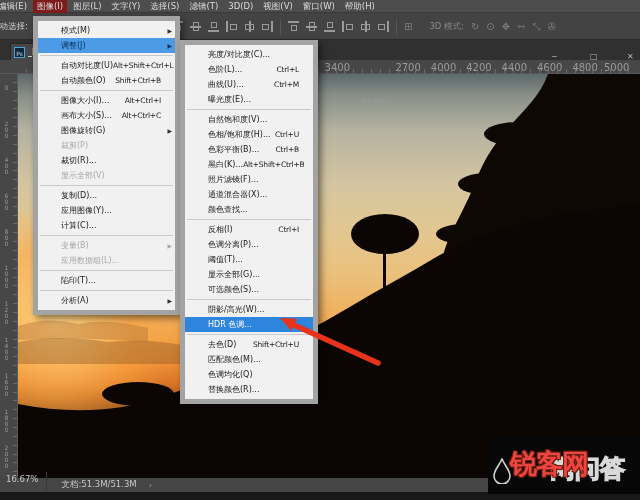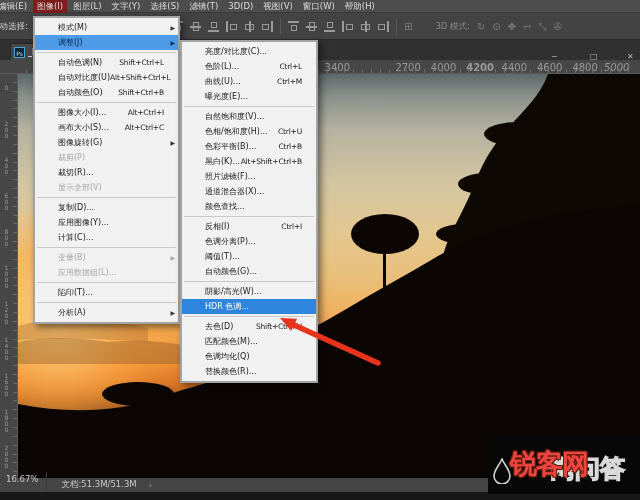--- a/index.html
+++ b/index.html
@@ -35,21 +35,21 @@
   .v-r::before{right:0;top:0;width:2px;height:11px}
   .v-r::after{right:4px;top:3px;width:5px;height:4px;background:none;border:1px solid #9a9a9a}
   .v-t::before{top:0;left:0;height:2px;width:11px}
   .v-t::after{top:4px;left:3px;height:4px;width:4px;background:none;border:1px solid #9a9a9a}
   .v-m::before{top:5px;left:0;height:2px;width:11px}
   .v-m::after{top:1px;left:3px;height:7px;width:4px;background:none;border:1px solid #9a9a9a}
   .v-b::before{bottom:0;left:0;height:2px;width:11px}
   .v-b::after{bottom:4px;left:3px;height:4px;width:4px;background:none;border:1px solid #9a9a9a}
   .opt-sep{width:1px;height:16px;background:#585858;flex:none}
   .opt-glyph{color:#7d7d7d;font-size:10px;line-height:11px;flex:none}
-  .opt-3dlabel{color:#8a8a8a;font-size:8.5px;flex:none;margin-left:16px}
+  .opt-3dlabel{color:#8a8a8a;font-size:8.5px;flex:none;margin-left:10px}
   
   .tabbar{position:absolute;left:0;top:40px;width:640px;height:20px;background:#303030;z-index:2}
   .doctab{
     position:absolute;left:10px;bottom:0;height:17px;width:120px;
     background:#474747;border:1px solid #262626;border-bottom:none;
     border-radius:2px 2px 0 0;display:flex;align-items:center;gap:3px;
     padding-left:3px;box-sizing:border-box;
   }
   .ps-ico{
     width:11px;height:11px;background:#0d2636;border:1px solid #4aa3d8;
@@ -97,21 +97,21 @@
   .statusbar{
     position:absolute;left:0;top:478px;width:640px;height:14px;background:#454545;
     color:#c8c8c8;font-size:8.5px;display:flex;align-items:center;z-index:2;
   }
   .sb-zoom{padding:0 8px 12px 6px;border-right:1px solid #3a3a3a;height:14px;line-height:14px}
   .sb-doc{padding-left:14px}
   .sb-chevron{padding-left:12px;color:#9a9a9a}
   .bottomstrip{position:absolute;left:0;top:492px;width:640px;height:8px;background:#181818;z-index:2}
   
   .menu{
-    position:absolute;background:#f1f1f1;border:2px solid #a3a3a3;
+    position:absolute;background:#f1f1f1;border:5px solid #a3a3a3;
     box-shadow:3px 3px 7px rgba(0,0,0,.5);z-index:10;box-sizing:border-box;
     padding:2px 0;
   }
   .menu1{left:33px;top:16px;width:147px}
   .menu2{left:180px;top:40px;width:138px}
   .menu-item{
     position:relative;display:flex;justify-content:space-between;align-items:center;
     height:15px;padding:0 14px 0 23px;font-size:8px;color:#1a1a1a;white-space:nowrap;
   }
   .mi-label{flex:none}
@@ -223,25 +223,25 @@
 <div class="ruler-corner"></div>
 <div class="hruler" id="hruler">
     <span class="hlab" style="left: 165px;">2600</span>
     <span class="hlab" style="left: 200.4px;">2800</span>
     <span class="hlab" style="left: 235.8px;">3000</span>
     <span class="hlab" style="left: 271.2px;">3200</span>
     <span class="hlab" style="left: 306.6px;">3400</span>
     <span class="hlab" style="left: 342px; margin-top: 36px;">3600</span>
     <span class="hlab" style="left: 377.4px;">2700</span>
     <span class="hlab" style="left: 412.8px;">4000</span>
-    <span class="hlab" style="left: 448.2px; font-weight: bold;">4200</span>
+    <span class="hlab" style="left: 448.2px;">4200</span>
     <span class="hlab" style="left: 483.6px;">4400</span>
     <span class="hlab" style="left: 519px;">4600</span>
     <span class="hlab" style="left: 554.4px;">4800</span>
-    <span class="hlab" style="left: 586px; font-style: italic;">5000</span>
+    <span class="hlab" style="left: 586px;">5000</span>
   </div>
 <div class="vruler" id="vruler">
     <span class="vlab" style="top: 10px;">0</span>
     <span class="vlab" style="top: 46px;">200</span>
     <span class="vlab" style="top: 82px;">400</span>
     <span class="vlab" style="top: 118px;">600</span>
     <span class="vlab" style="top: 154px;">800</span>
     <span class="vlab" style="top: 190px;">1000</span>
     <span class="vlab" style="top: 226px;">1200</span>
     <span class="vlab" style="top: 262px;">1400</span>
@@ -261,24 +261,20 @@
     <div class="menu-item">
       <span class="mi-label">模式(M)</span>
       <span class="mi-arr">▶</span>
     </div>
     <div class="menu-item hl-open">
       <span class="mi-label">调整(J)</span>
       <span class="mi-arr">▶</span>
     </div>
     <div class="mi-sep"></div>
     <div class="menu-item">
-      <span class="mi-label">自动色调(N)</span>
-      <span class="mi-sc">Shift+Ctrl+L</span>
-    </div>
-    <div class="menu-item">
       <span class="mi-label">自动对比度(U)</span>
       <span class="mi-sc">Alt+Shift+Ctrl+L</span>
     </div>
     <div class="menu-item">
       <span class="mi-label">自动颜色(O)</span>
       <span class="mi-sc">Shift+Ctrl+B</span>
     </div>
     <div class="mi-sep"></div>
     <div class="menu-item">
       <span class="mi-label">图像大小(I)...</span>
@@ -374,21 +370,24 @@
       <span class="mi-label">反相(I)</span>
       <span class="mi-sc">Ctrl+I</span>
     </div>
     <div class="menu-item">
       <span class="mi-label">色调分离(P)...</span>
     </div>
     <div class="menu-item">
       <span class="mi-label">阈值(T)...</span>
     </div>
     <div class="menu-item">
-      <span class="mi-label">自动颜色(G)...</span>
+      <span class="mi-label">显示全部(G)...</span>
+    </div>
+    <div class="menu-item">
+      <span class="mi-label">可选颜色(S)...</span>
     </div>
     <div class="mi-sep"></div>
     <div class="menu-item">
       <span class="mi-label">阴影/高光(W)...</span>
     </div>
     <div class="menu-item hl-hover">
       <span class="mi-label">HDR 色调...</span>
     </div>
     <div class="mi-sep"></div>
     <div class="menu-item">

